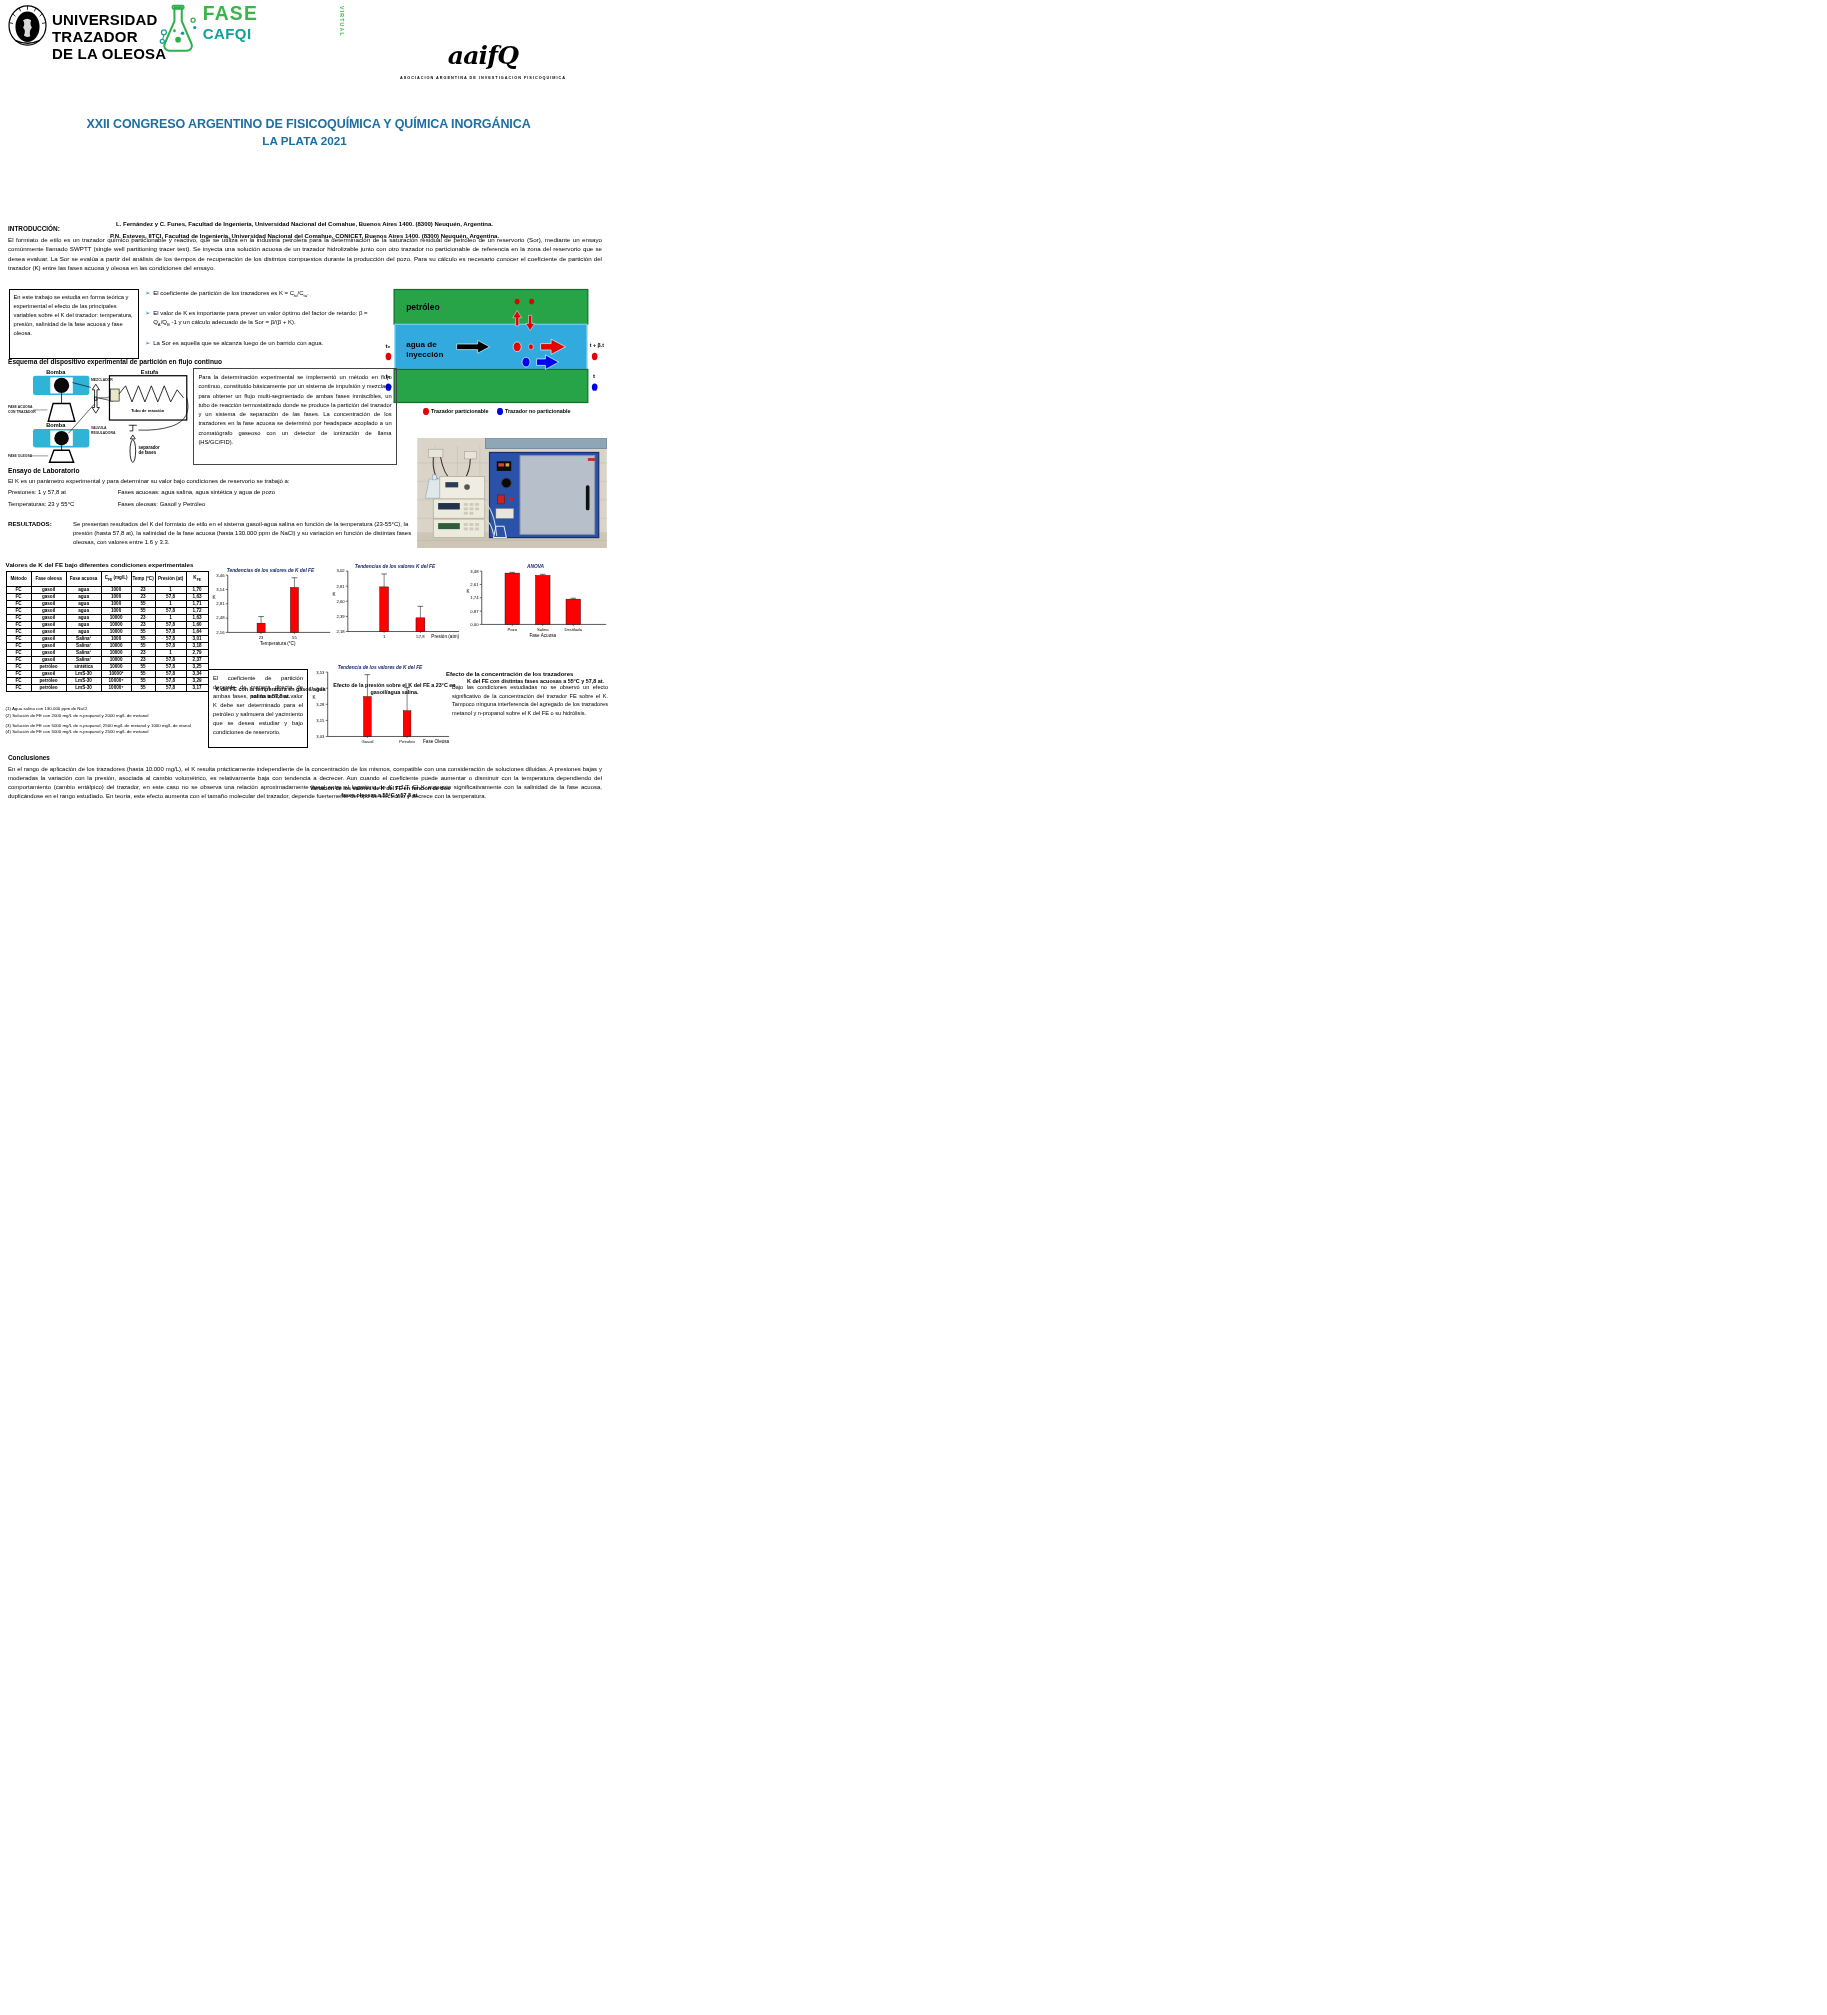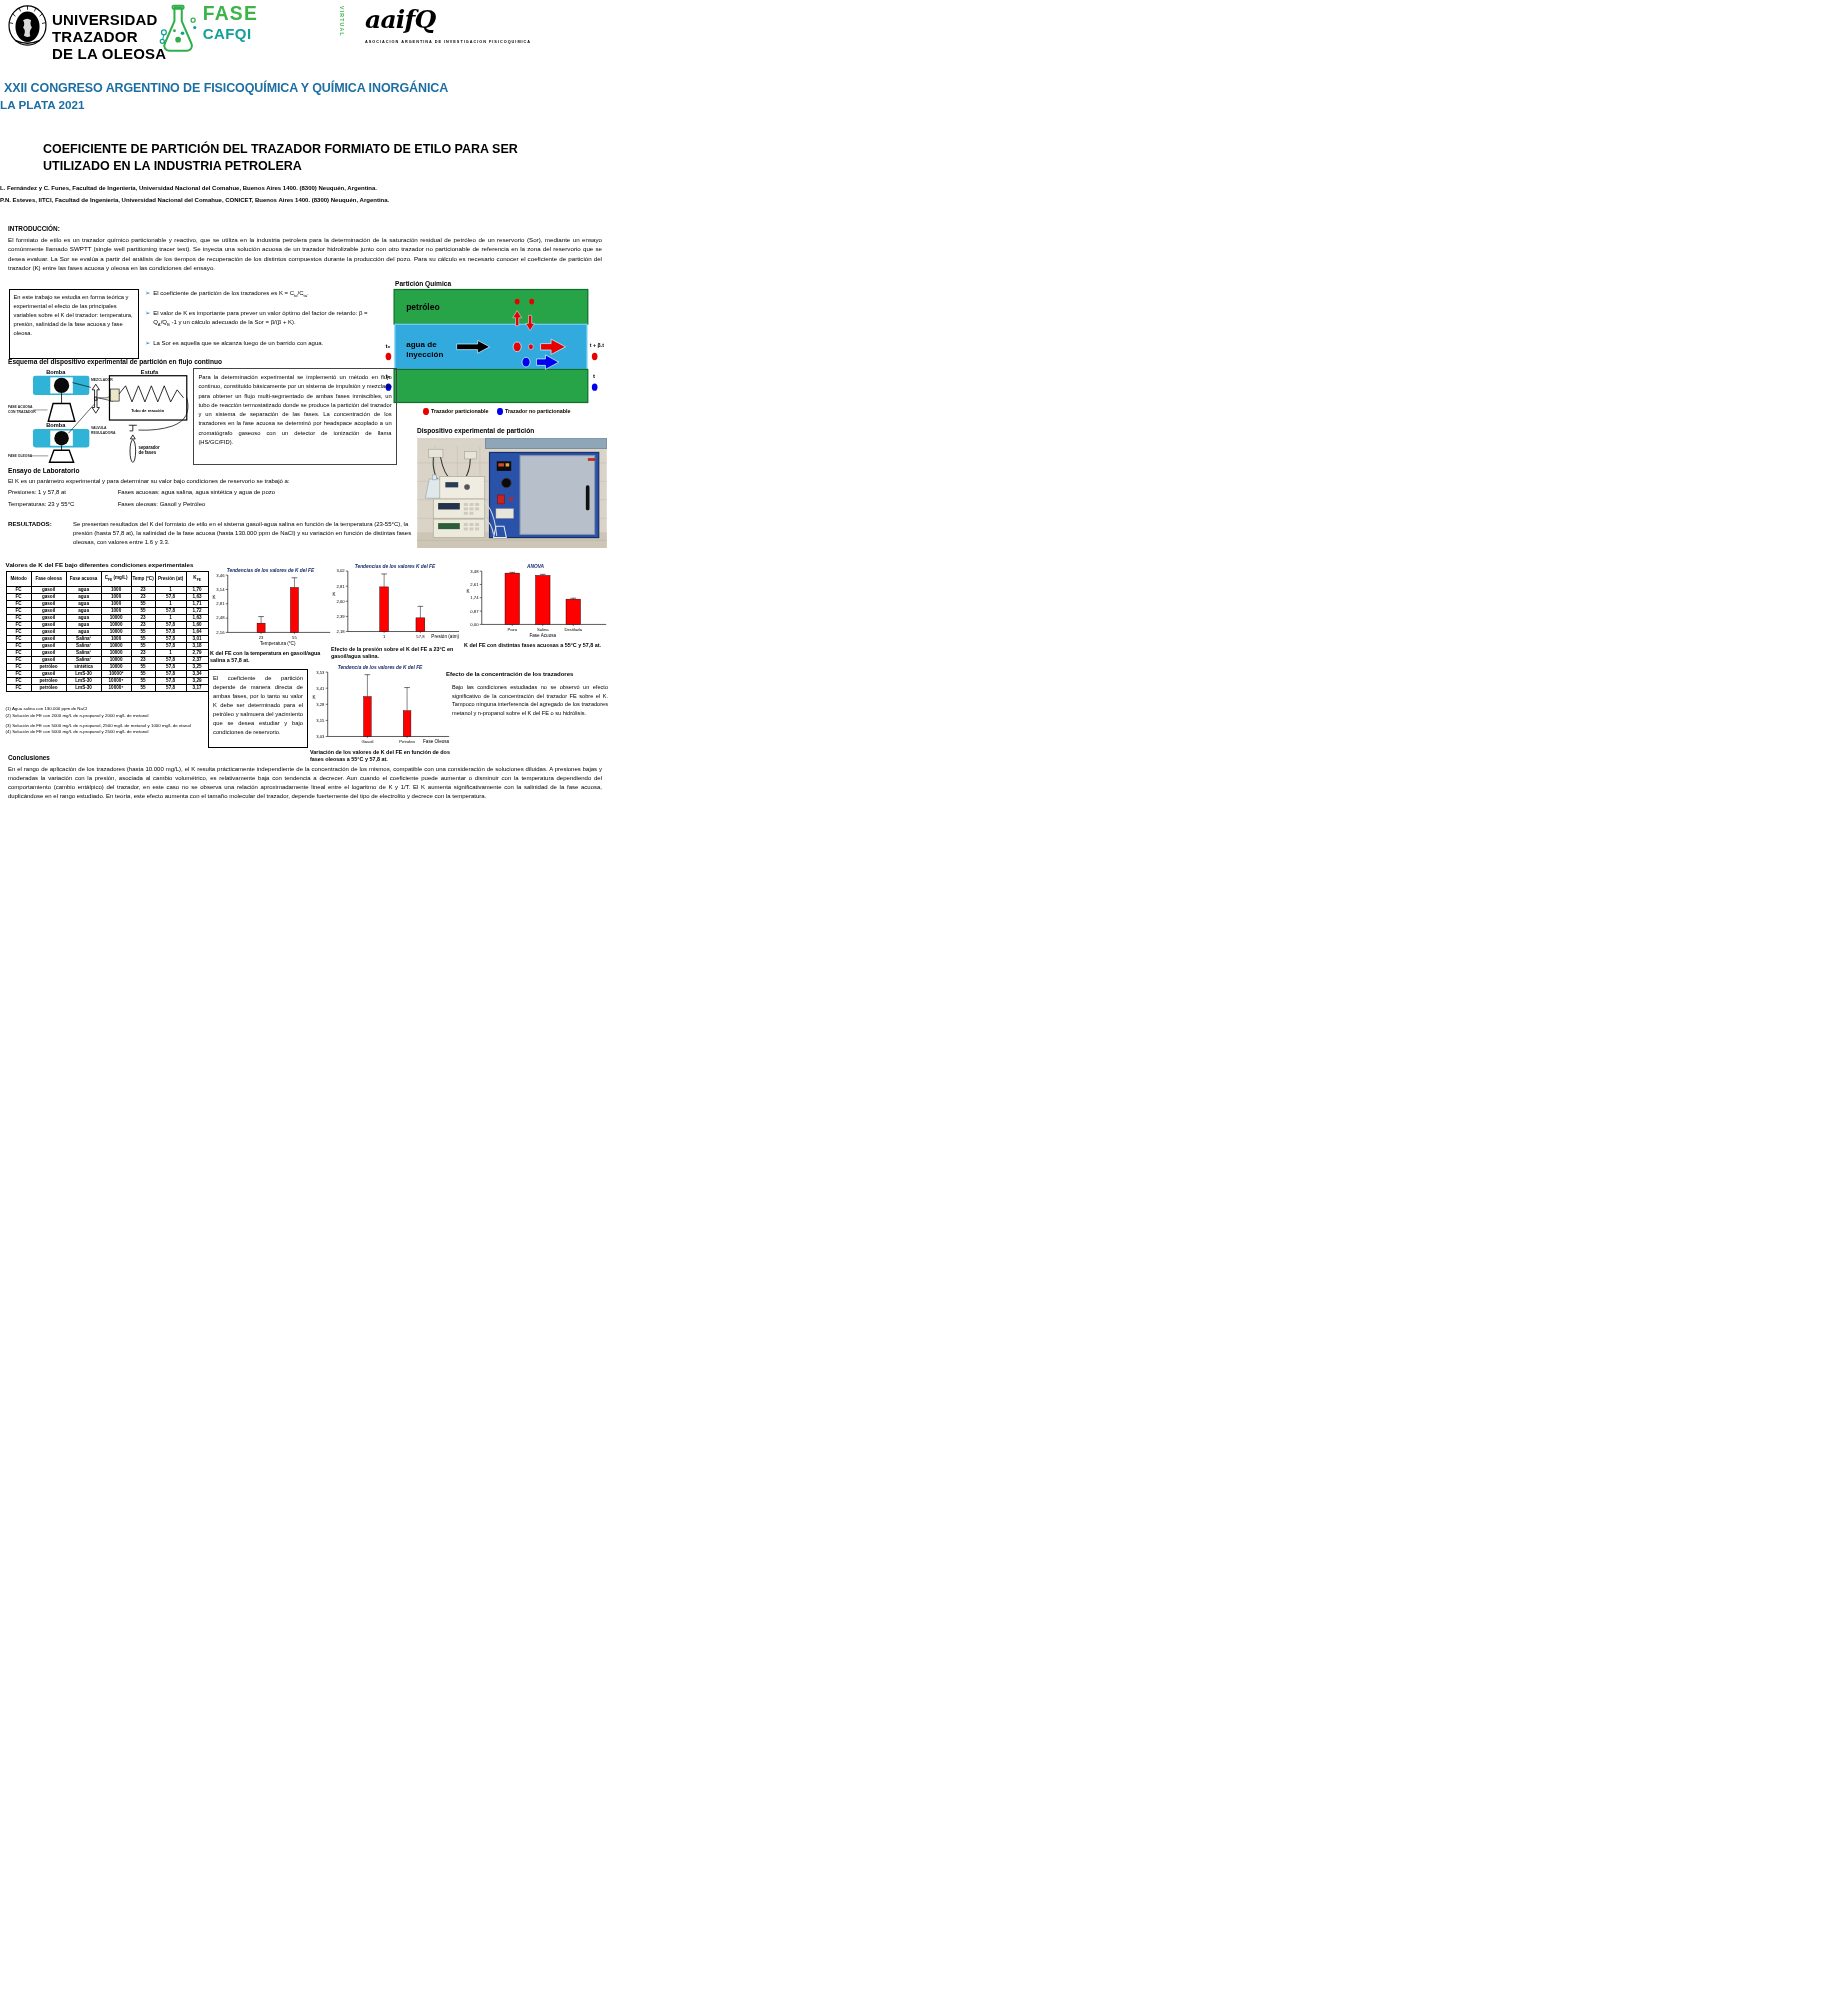--- a/index.html
+++ b/index.html
@@ -1,20 +1,20 @@
 <!DOCTYPE html>
 <html style="font-size:6.4px"><head>
 <meta charset="utf-8">
 <style>
   html,body{margin:0;padding:0;background:#fff;}
   *{box-sizing:border-box;}
   body{font-family:"Liberation Sans","DejaVu Sans",sans-serif;color:#000;}
   #poster{position:relative;width:609px;height:818px;background:#fff;overflow:hidden;}
   .abs{position:absolute;}
-  .center{text-align:left;}
+  .center{text-align:center;margin-top:36px;}
   .just{text-align:justify;}
 
   
   .unlp-name{font-size:15px;font-weight:bold;line-height:1.14;letter-spacing:0.2px;}
   .cafqi-wrap{display:flex;align-items:flex-start;}
   .cafqi-roman{font-size:19.3px;font-weight:800;color:#3cb44a;letter-spacing:1.2px;line-height:1;}
   .cafqi-name{font-size:15px;font-weight:800;color:#12a19a;letter-spacing:0.4px;line-height:1;margin-top:2.4px;}
   .cafqi-virtual{font-size:5.2px;font-weight:bold;color:#3cb44a;letter-spacing:1.2px;transform:rotate(90deg);transform-origin:left top;display:inline-block;position:absolute;left:142px;top:2.4px;}
   .aaifq-word{font-family:"DejaVu Serif","Liberation Serif",serif;font-style:italic;font-weight:bold;font-size:25px;line-height:1;letter-spacing:-0.8px;}
   .aaifq-sub{font-size:3.8px;font-weight:bold;letter-spacing:1px;white-space:nowrap;}
@@ -107,21 +107,20 @@
   </div>
 
   <div class="abs center" style="left:365px;top:7.3px;width:236px">
     <div class="aaifq-word">aaifQ</div>
     <div class="aaifq-sub" style="margin-top:7.3px">ASOCIACION ARGENTINA DE INVESTIGACION FISICOQUIMICA</div>
   </div>
 
   <div class="abs center banner1" style="left:4px;top:81px;width:609px">XXII CONGRESO ARGENTINO DE FISICOQUÍMICA Y QUÍMICA INORGÁNICA</div>
   <div class="abs center banner2" style="left:0;top:98px;width:609px">LA PLATA 2021</div>
 
-  <div class="abs center title" style="left:43px;top:141px;width:524px">COEFICIENTE DE PARTICIÓN DEL TRAZADOR FORMIATO DE ETILO PARA SER UTILIZADO EN LA INDUSTRIA PETROLERA</div>
   <div class="abs center authors" style="left:0;top:185px;width:609px">L. Fernández y C. Funes, Facultad de Ingeniería, Universidad Nacional del Comahue, Buenos Aires 1400. (8300) Neuquén, Argentina.</div>
   <div class="abs center authors" style="left:0;top:197px;width:609px">P.N. Esteves, IITCI, Facultad de Ingeniería, Universidad Nacional del Comahue, CONICET, Buenos Aires 1400. (8300) Neuquén, Argentina.</div>
 
   <div class="abs seclabel" style="left:8px;top:225px">INTRODUCCIÓN:</div>
   <div class="abs bodytext just" style="left:8px;top:235px;width:594px">El formiato de etilo es un trazador químico particionable y reactivo, que se utiliza en la industria petrolera para la determinación de la saturación residual de petróleo de un reservorio (Sor), mediante un ensayo comúnmente llamado SWPTT (single well partitioning tracer test). Se inyecta una solución acuosa de un trazador hidrolizable junto con otro trazador no particionable de referencia en la zona del reservorio que se desea evaluar. La Sor se evalúa a partir del análisis de los tiempos de recuperación de los distintos compuestos durante la producción del pozo. Para su cálculo es necesario conocer el coeficiente de partición del trazador (K) entre las fases acuosa y oleosa en las condiciones del ensayo.</div>
 
   <div class="abs study-box" style="left:8.9px;top:289px;width:130px;height:70px">En este trabajo se estudia en forma teórica y experimental el efecto de las principales variables sobre el K del trazador: temperatura, presión, salinidad de la fase acuosa y fase oleosa.</div>
 
   <div class="abs" style="left:145px;top:289px;width:240px">
     <div class="bullet">

